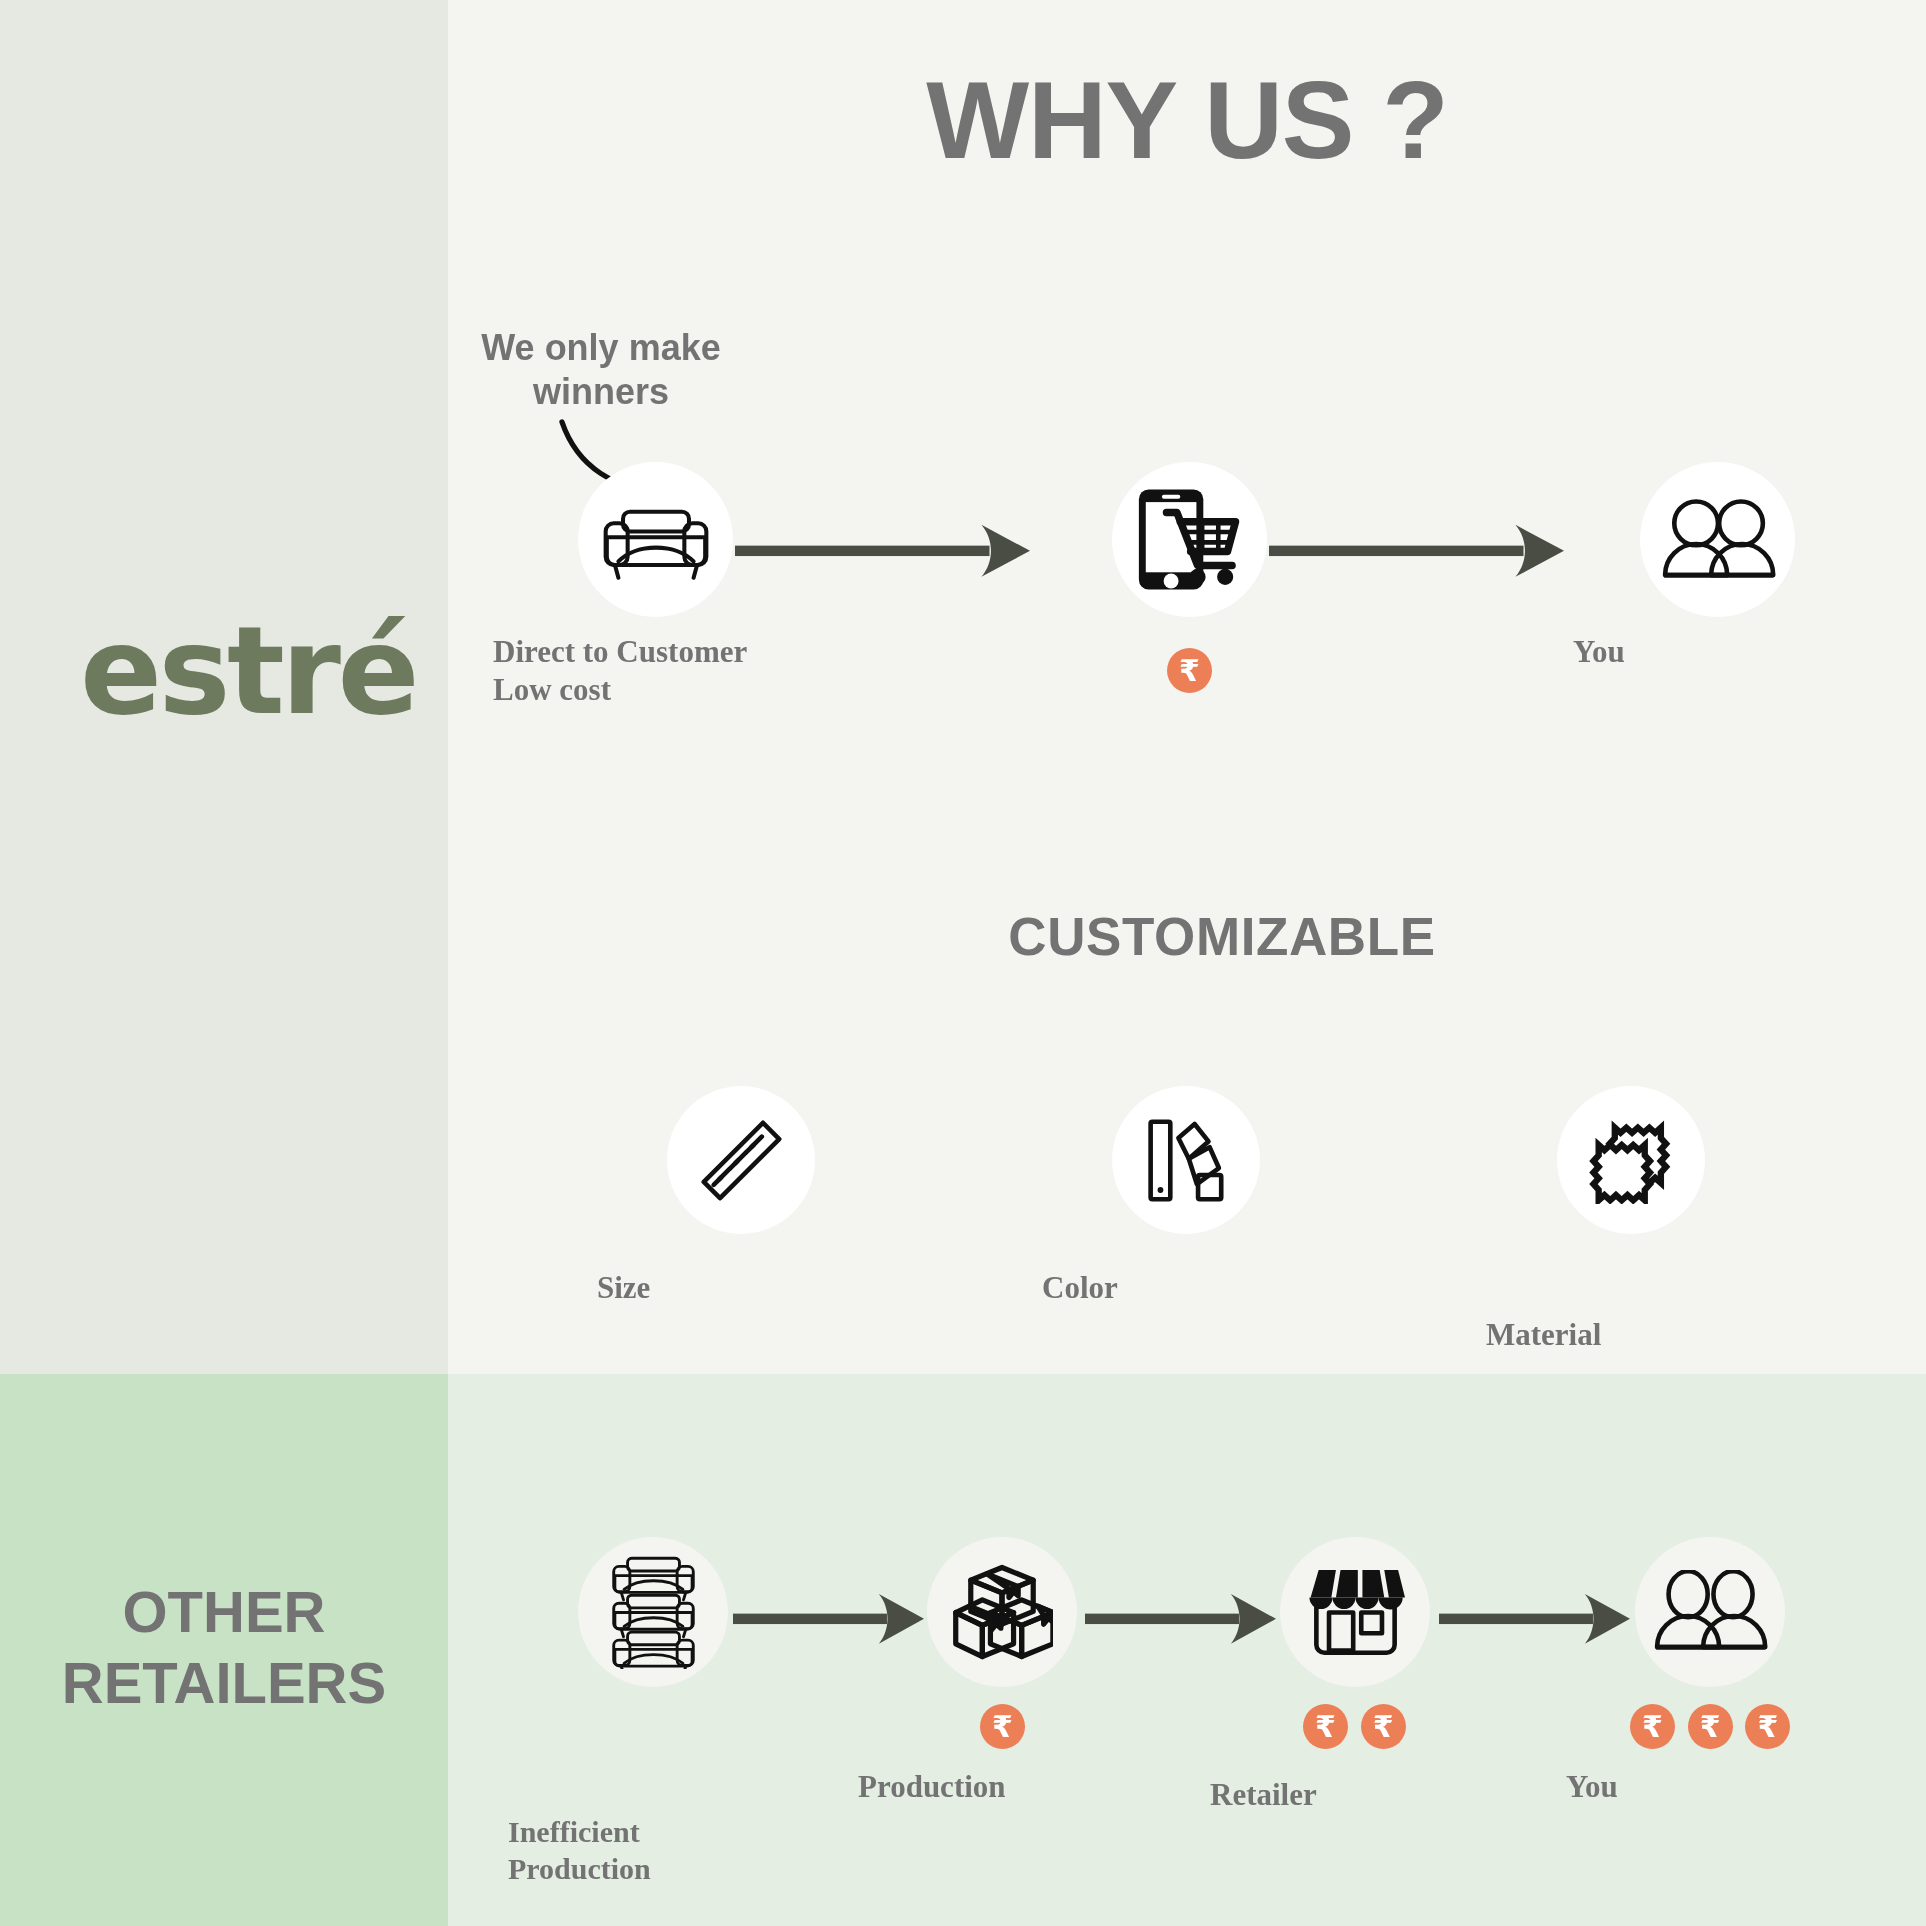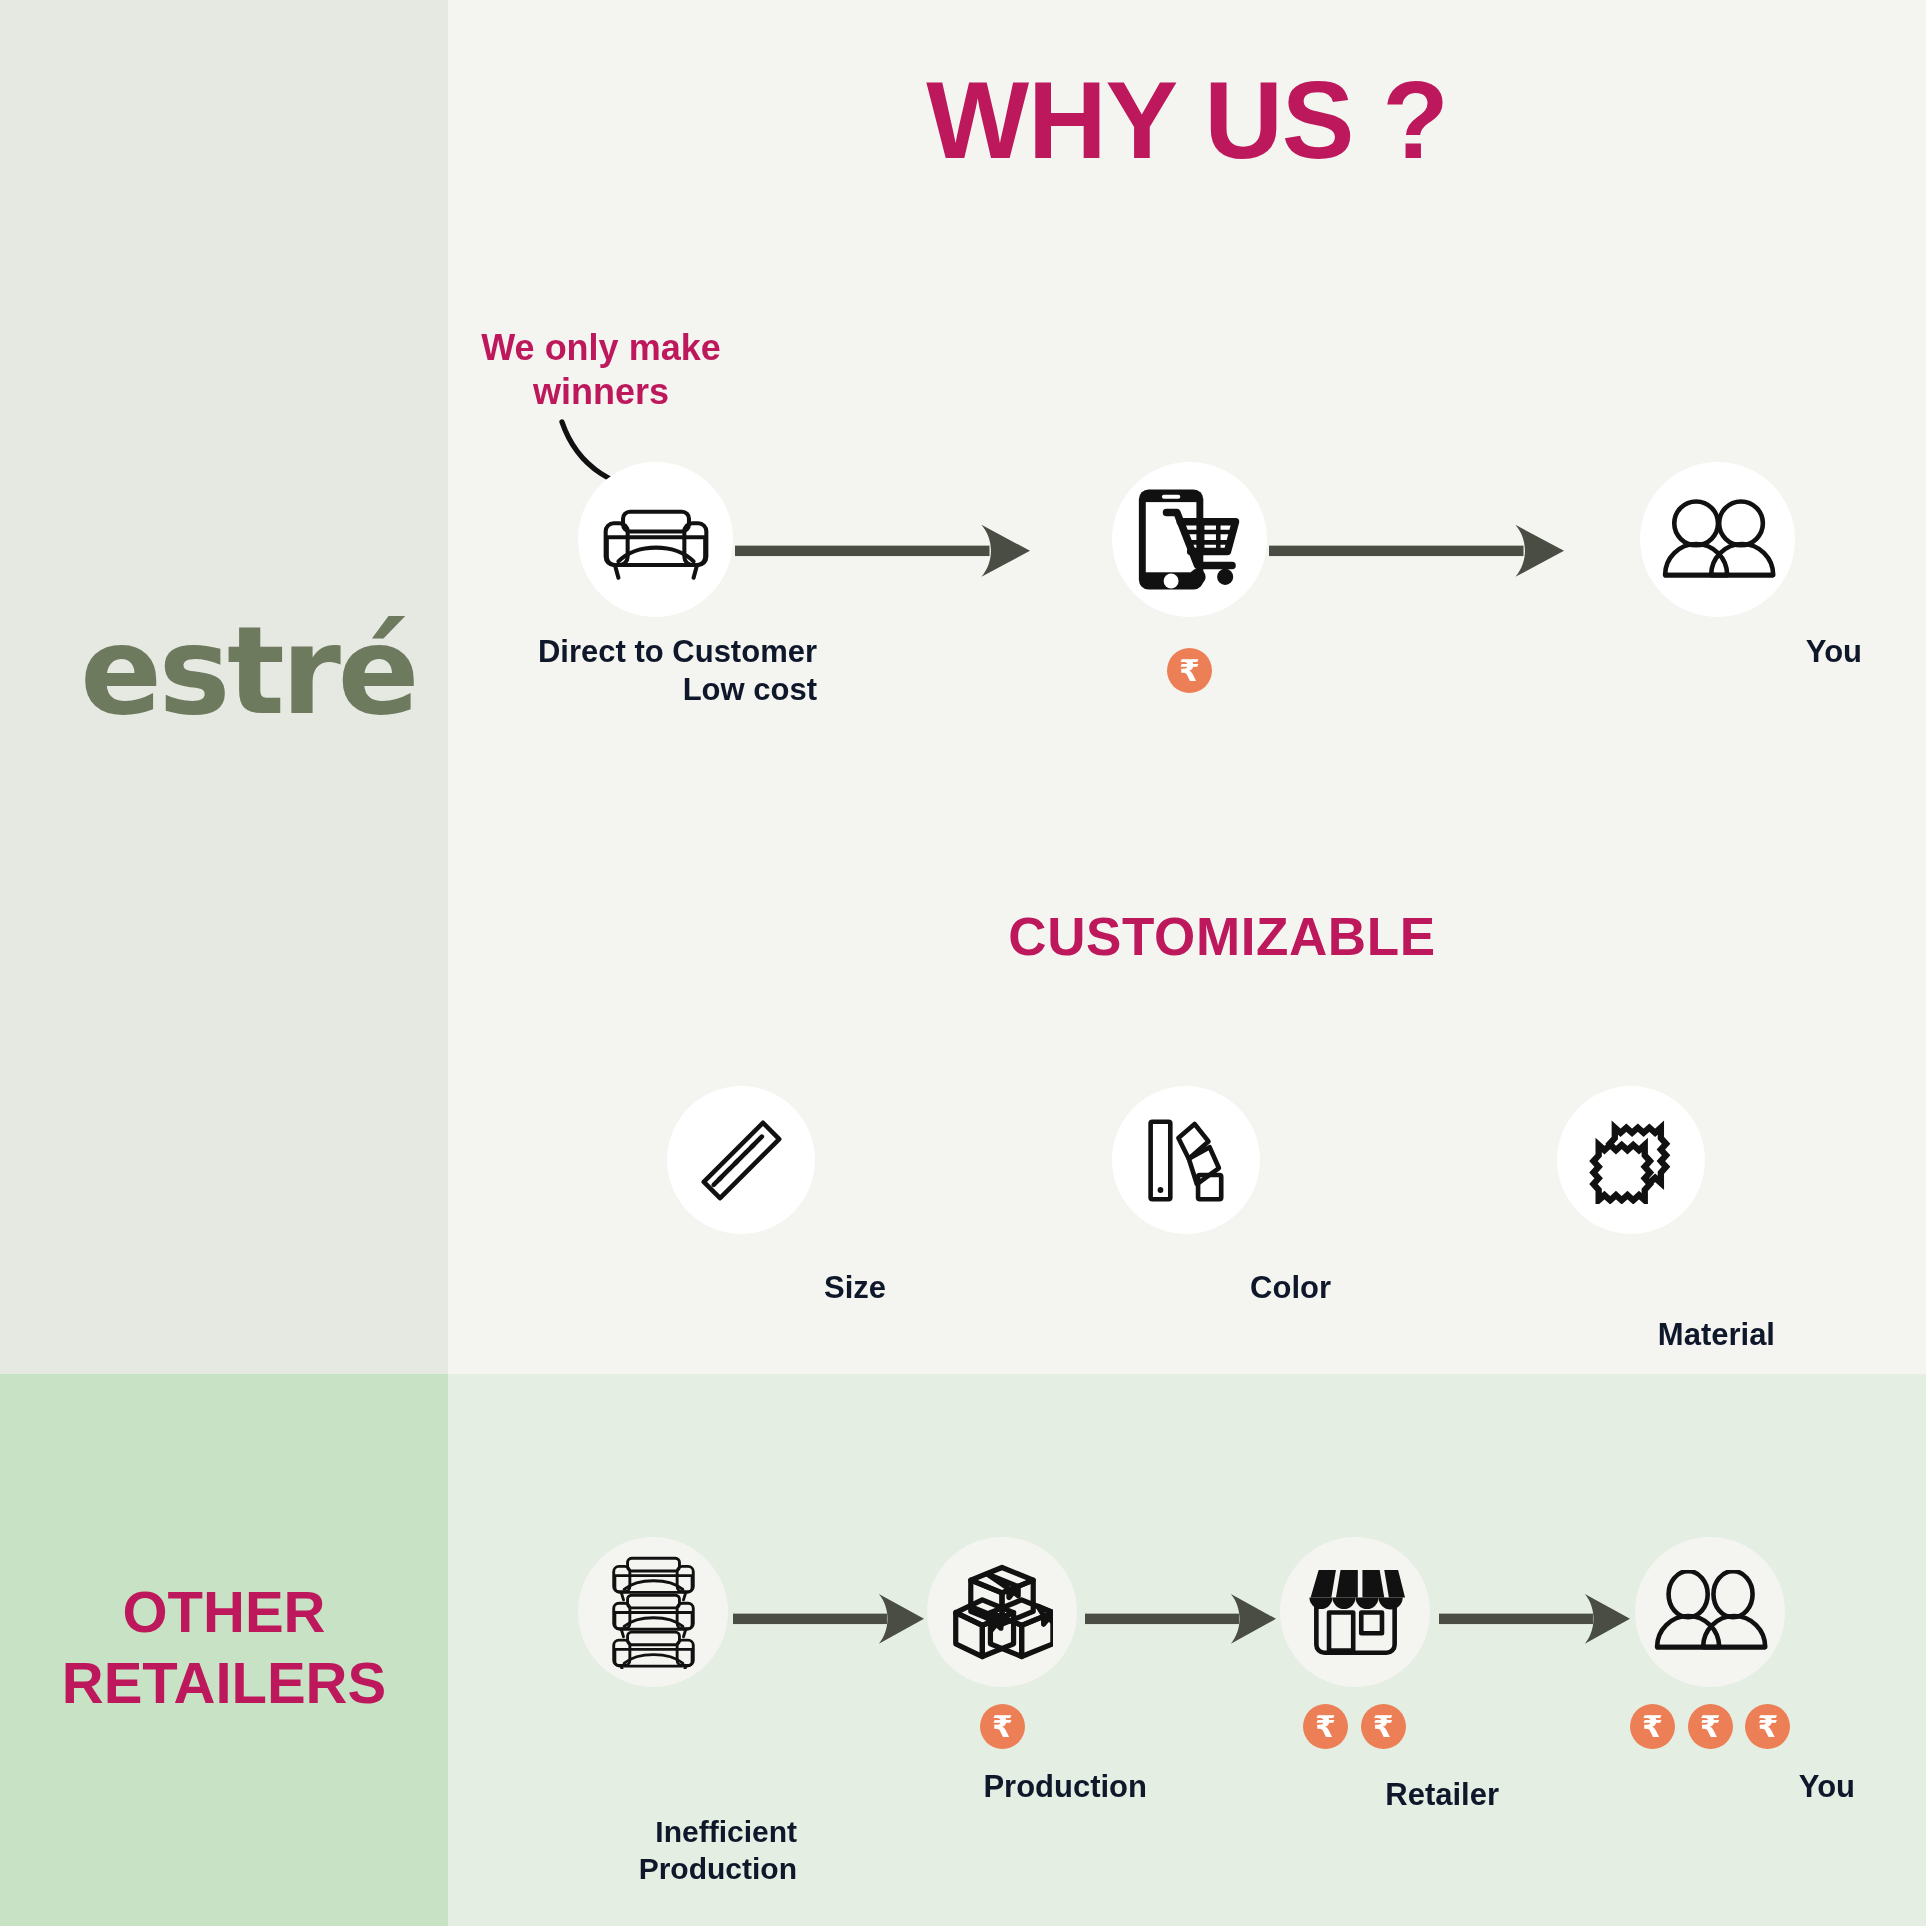--- a/index.html
+++ b/index.html
@@ -12,21 +12,21 @@
   #root{position:relative;width:1926px;height:1926px;}
 
   
   .quad{position:absolute;}
   #q-tl{left:0;top:0;width:448px;height:1374px;background:#e6e8e2;}
   #q-tr{left:448px;top:0;width:1478px;height:1374px;background:#f4f5f0;}
   #q-bl{left:0;top:1374px;width:448px;height:552px;background:#c8e2c6;}
   #q-br{left:448px;top:1374px;width:1478px;height:552px;background:#e4eee3;}
 
   
-  .txt{position:absolute;color:#be185d;line-height:1.15;}
+  .txt{position:absolute;color:#737373;line-height:1.15;}
   #page-title{
     left:448px;top:58px;width:1478px;text-align:center;
     font-size:109px;font-weight:900;letter-spacing:-1.2px;
   }
   #cust-title{
     left:448px;top:907px;width:1478px;text-align:center;
     font-size:53px;font-weight:900;letter-spacing:0.6px;padding-left:35px;
   }
   #brand-logo{
     position:absolute;left:0;top:601px;width:448px;text-align:center;
@@ -35,22 +35,22 @@
   }
   #other-retailers{
     left:0;top:1577px;width:448px;text-align:center;
     font-size:58px;font-weight:900;letter-spacing:0px;line-height:1.22;
   }
   .callout{
     left:439px;top:326px;width:324px;text-align:center;
     font-size:36px;font-weight:700;line-height:1.22;
   }
   .node-label{
-    position:absolute;text-align:right;
-    color:#0f172a;font-size:31px;font-weight:800;line-height:1.22;
+    position:absolute;text-align:left;
+    color:#737373;font-size:31px;font-weight:800;line-height:1.22;font-family:Liberation Serif, serif;
   }
   .node-label.sm{font-size:30px;margin-top:46px;}
 
   
   .disc{
     position:absolute;border-radius:50%;
     display:flex;align-items:center;justify-content:center;
   }
   .disc.white{background:#ffffff;}
   .disc.cream{background:#f4f5f0;}

